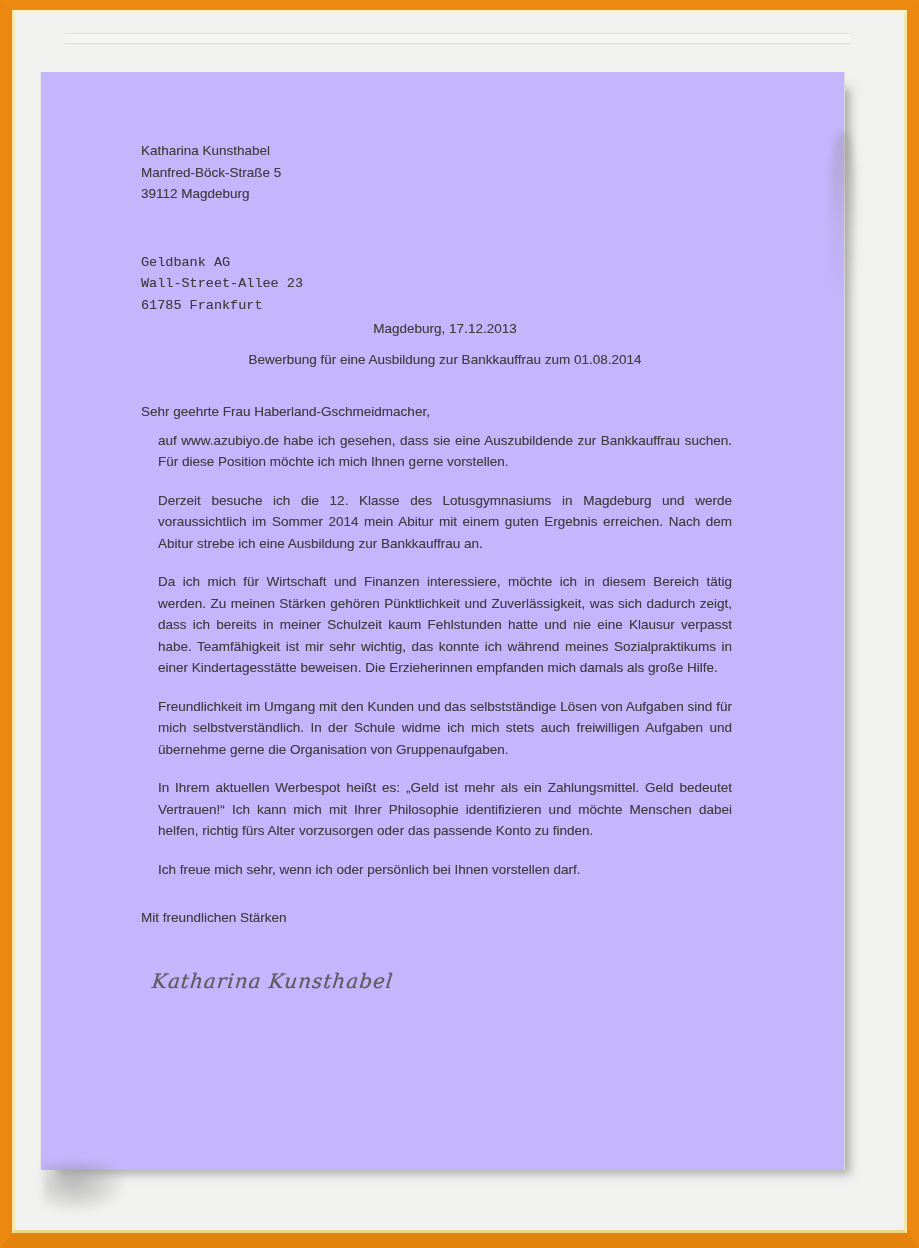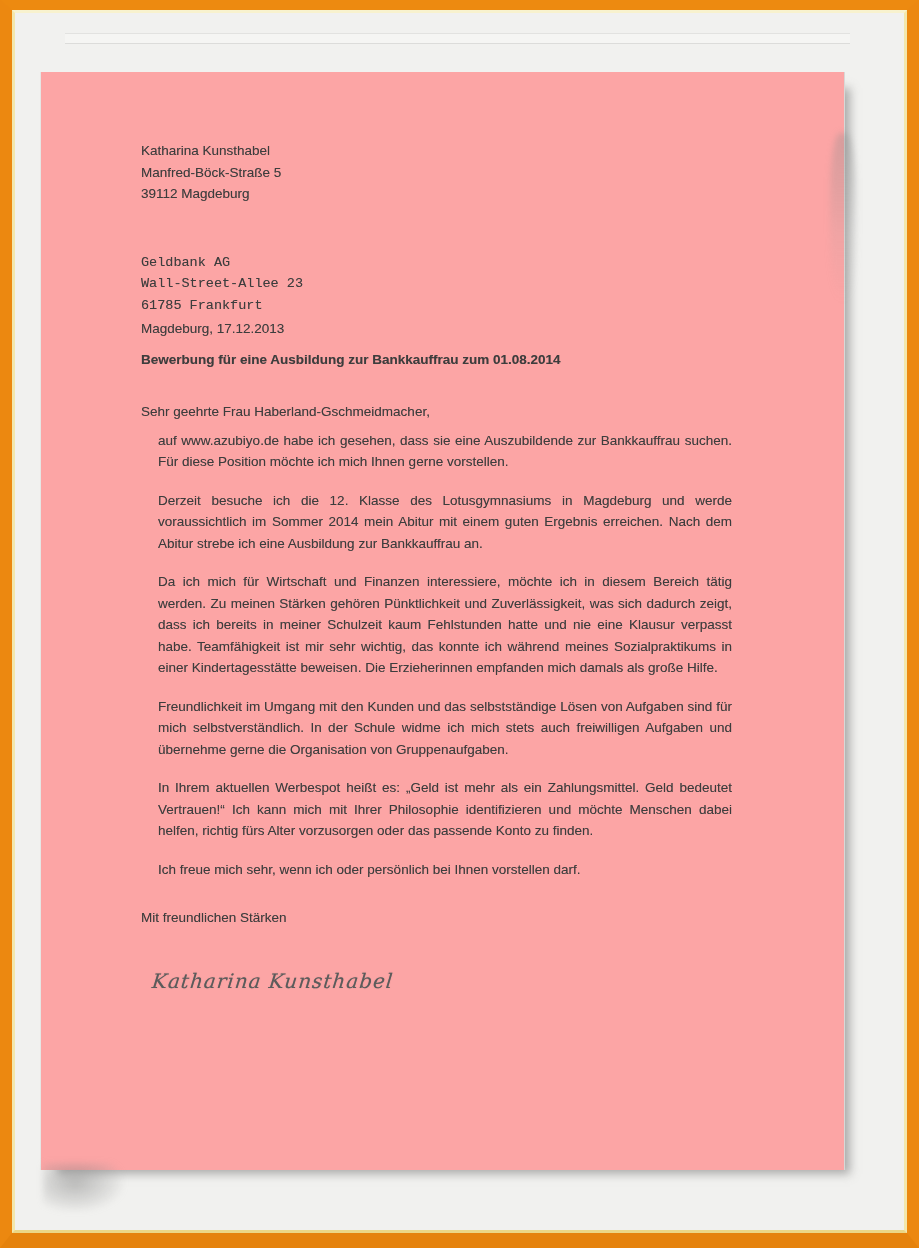--- a/index.html
+++ b/index.html
@@ -43,21 +43,21 @@
     border-bottom: 1px solid #DCDCDA;
   }
 
   
   .paper {
     position: absolute;
     left: 25px;
     top: 59px;
     width: 805px;
     height: 1098px;
-    background: #fca5a5;
+    background: #c4b5fd;
     border-left: 1px solid #E6E6E4;
     border-right: 1px solid #D8D8D6;
     box-shadow: 11px 10px 9px -6px rgba(115,115,115,0.55);
     overflow: hidden;
   }
 
   
   .smudge {
     position: absolute;
     pointer-events: none;
@@ -84,22 +84,22 @@
     padding: 68px 95px 0 100px;
     font-size: 13.5px;
     line-height: 21.5px;
     color: #3D3D3D;
     text-shadow: 0 0 0.6px rgba(70,70,70,0.45);
   }
   .letter p { margin: 17px; text-align: justify; }
   .addr-line { white-space: nowrap; }
 
   .recipient  { margin-top: 47px; font-family: Liberation Mono, monospace; }
-  .dateline   { margin-top: 2px; text-align: left; }
-  .subject    { margin-top: 9px; font-weight: bold; }
+  .dateline   { margin-top: 2px; text-align: center; }
+  .subject    { margin-top: 9px; font-weight: normal; text-align: center; }
   .salutation { margin-top: 31px; }
 
   .p1 { margin-top: 7px  !important; }
   .p2 { margin-top: 14px !important; }
   .p3 { margin-top: 13px !important; }
   .p4 { margin-top: 11px !important; }
   .p5 { margin-top: 10px !important; }
   .p6 { margin-top: 16px !important; text-align: left !important; }
 
   .closing { margin-top: 27px; }

